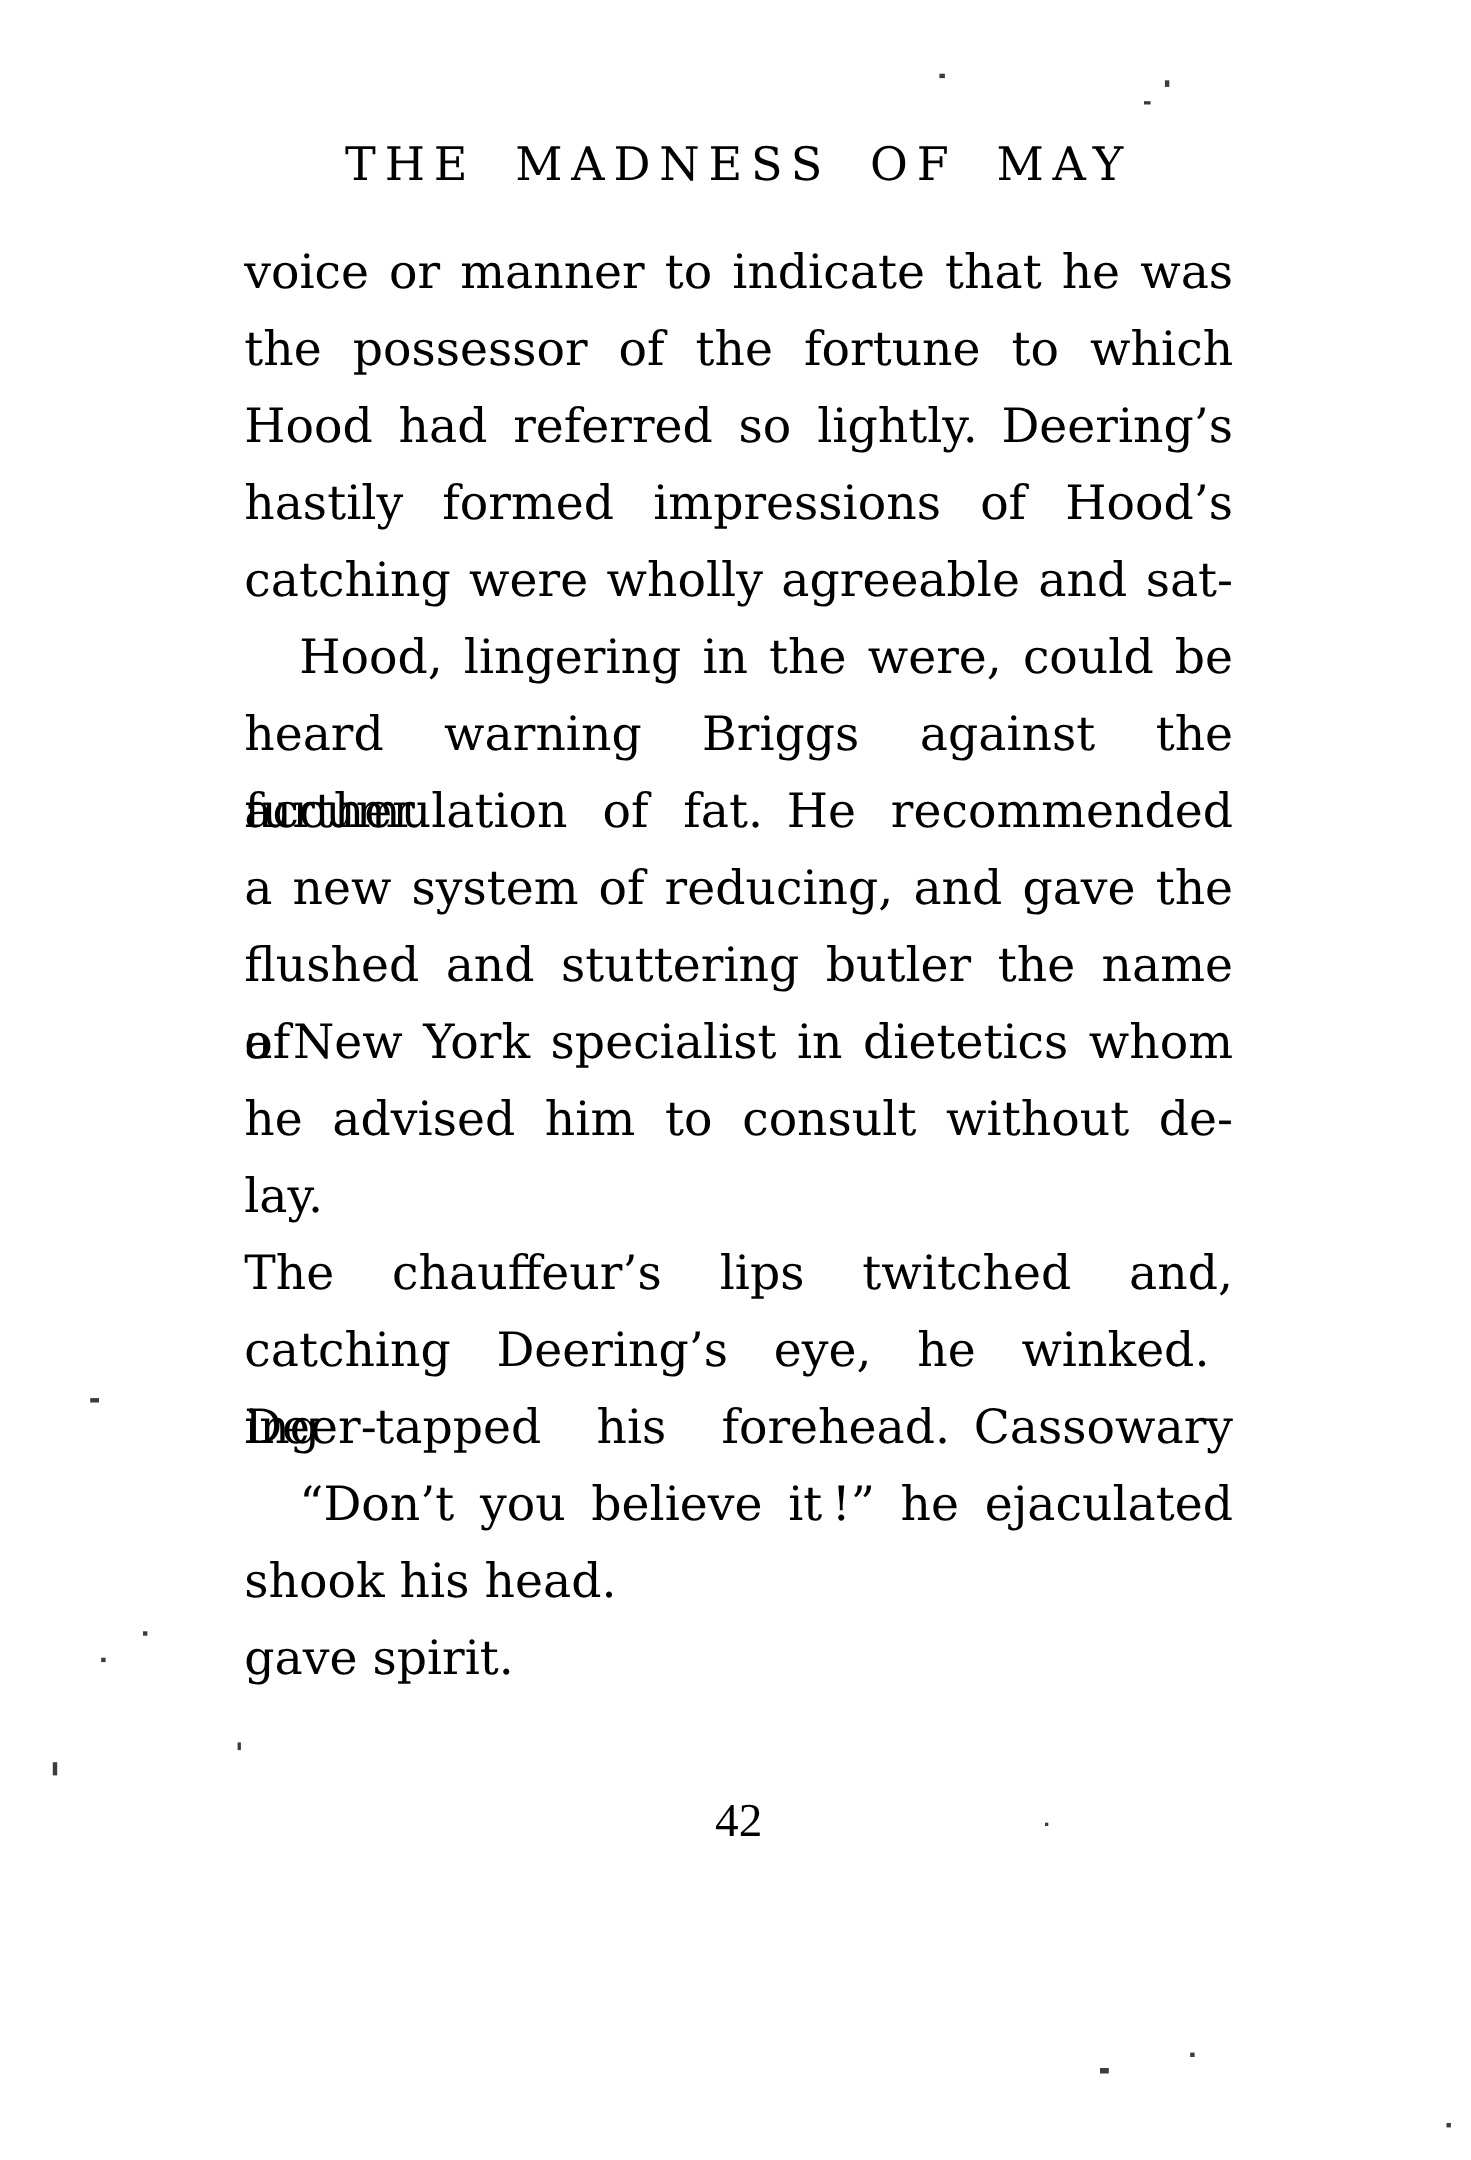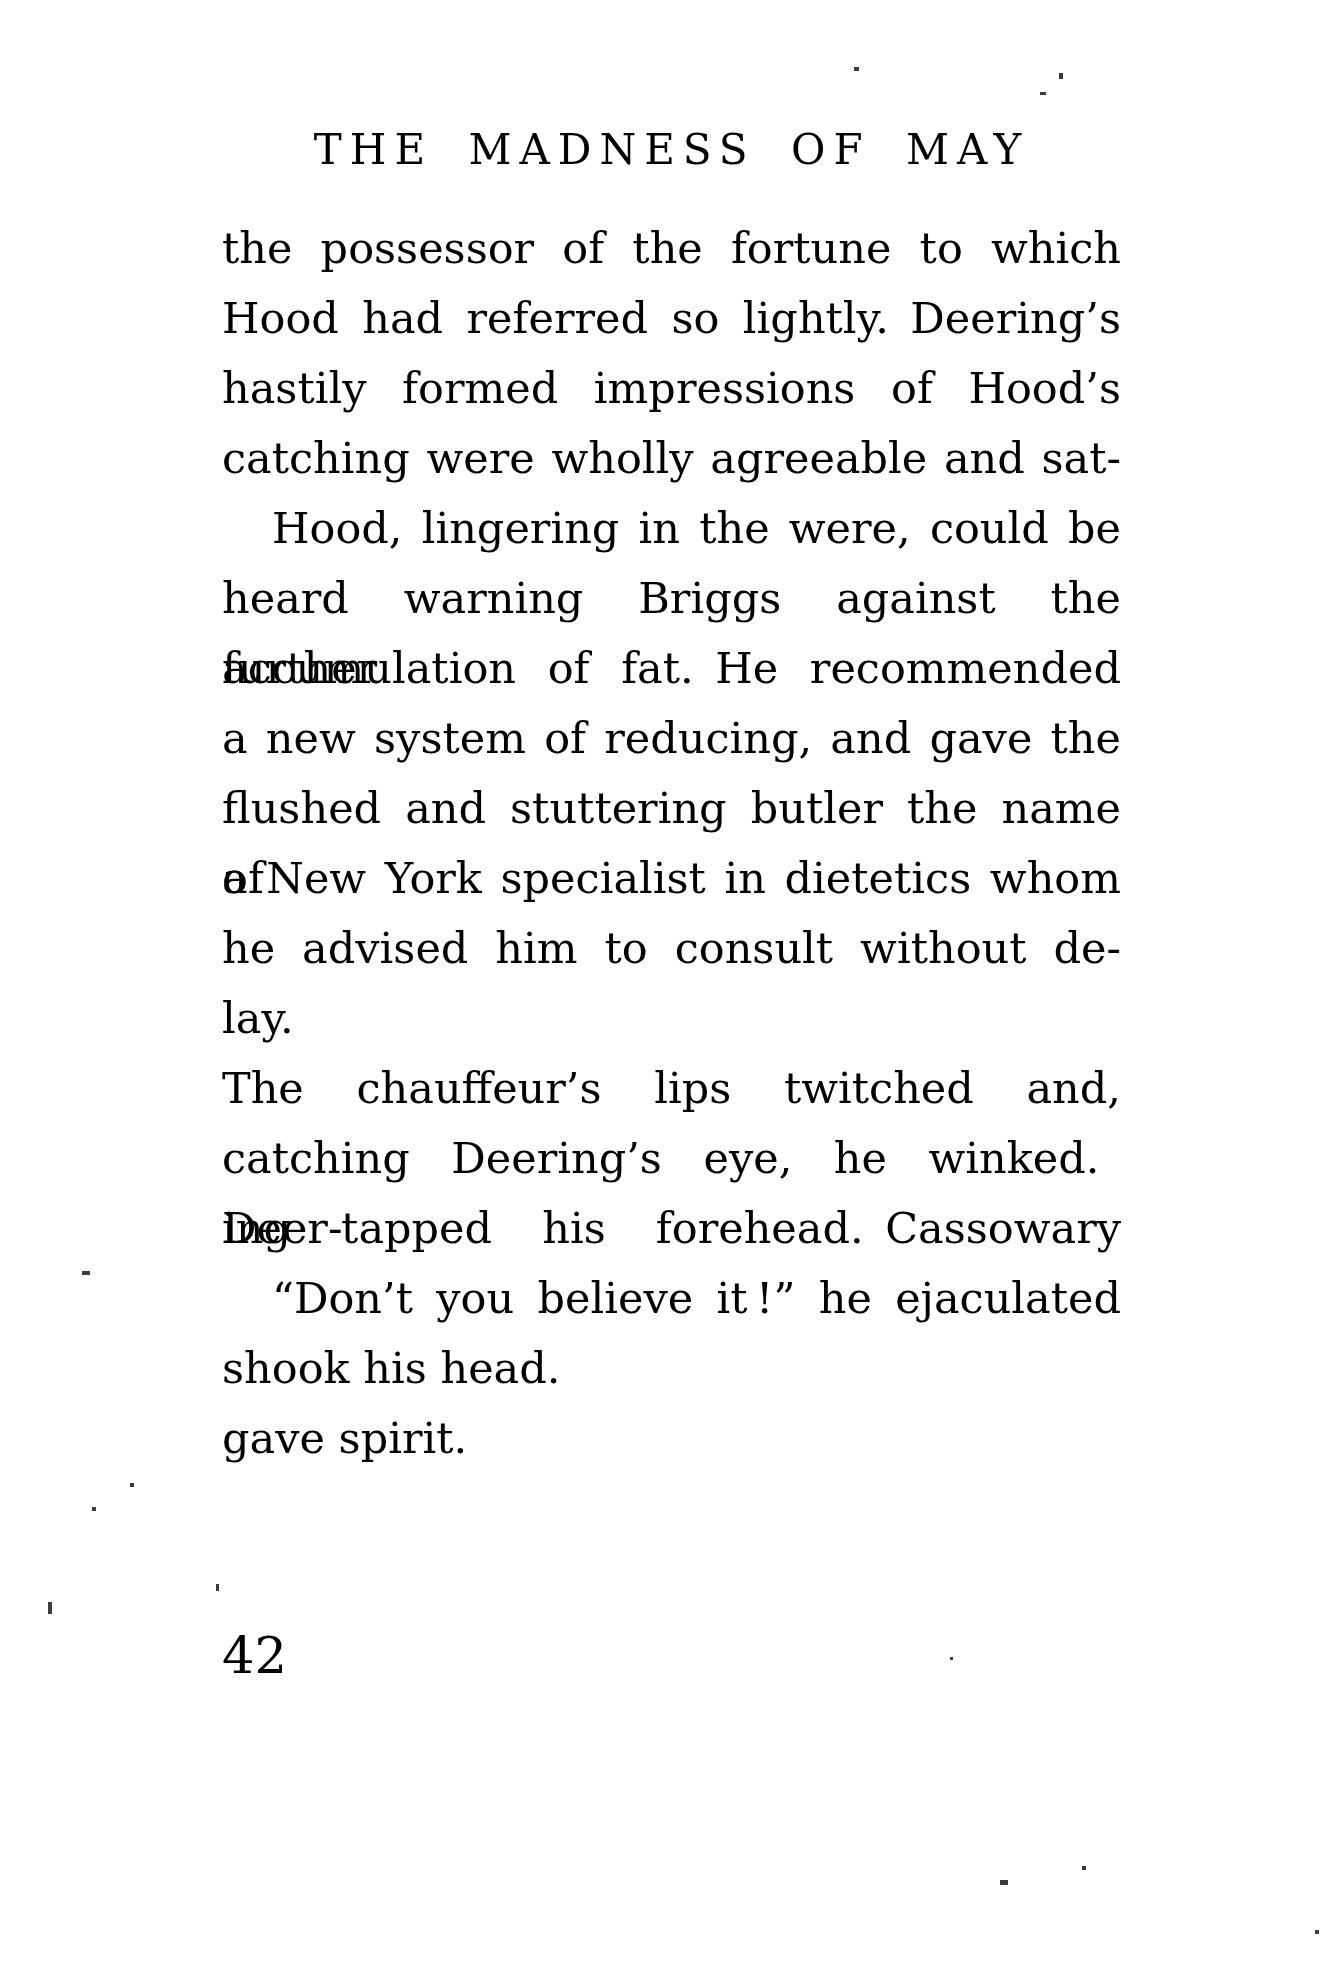--- a/index.html
+++ b/index.html
@@ -47,22 +47,24 @@
     text-align-last: left;
   }
   .line.indent {
     text-indent: 50px;
   }
   .page-number {
     position: absolute;
     top: 1634px;
     left: 222px;
     width: 899px;
-    font-size: 51px;
+    text-align: center;
+    font-size: 43px;
     line-height: 43px;
+    font-family: Liberation Serif, serif;
   }
   .speck {
     position: absolute;
     background: #1a1a1a;
     opacity: 0.85;
   }
   .s1  { left: 854px;  top: 67px;   width: 5px; height: 4px; }
   .s2  { left: 1059px; top: 73px;   width: 4px; height: 6px; }
   .s3  { left: 1040px; top: 92px;   width: 6px; height: 3px; }
   .s4  { left: 82px;   top: 1271px; width: 8px; height: 4px; }
@@ -76,20 +78,21 @@
   .s12 { left: 1315px; top: 1930px; width: 4px; height: 4px; }
 </style>
 </head>
 <body>
 
 <div class="scan-page">
 
   <header class="running-header">THE MADNESS OF MAY</header>
 
   <main class="text-block">
+    <div class="line">voice or manner to indicate that he was</div>
     <div class="line">the possessor of the fortune to which</div>
     <div class="line">Hood had referred so lightly. Deering’s</div>
     <div class="line">hastily formed impressions of Hood’s</div>
     <div class="line">catching were wholly agreeable and sat-</div>
     <div class="line indent">Hood, lingering in the were, could be</div>
     <div class="line">heard warning Briggs against the further</div>
     <div class="line">accumulation of fat. He recommended</div>
     <div class="line">a new system of reducing, and gave the</div>
     <div class="line">flushed and stuttering butler the name of</div>
     <div class="line">a New York specialist in dietetics whom</div>

